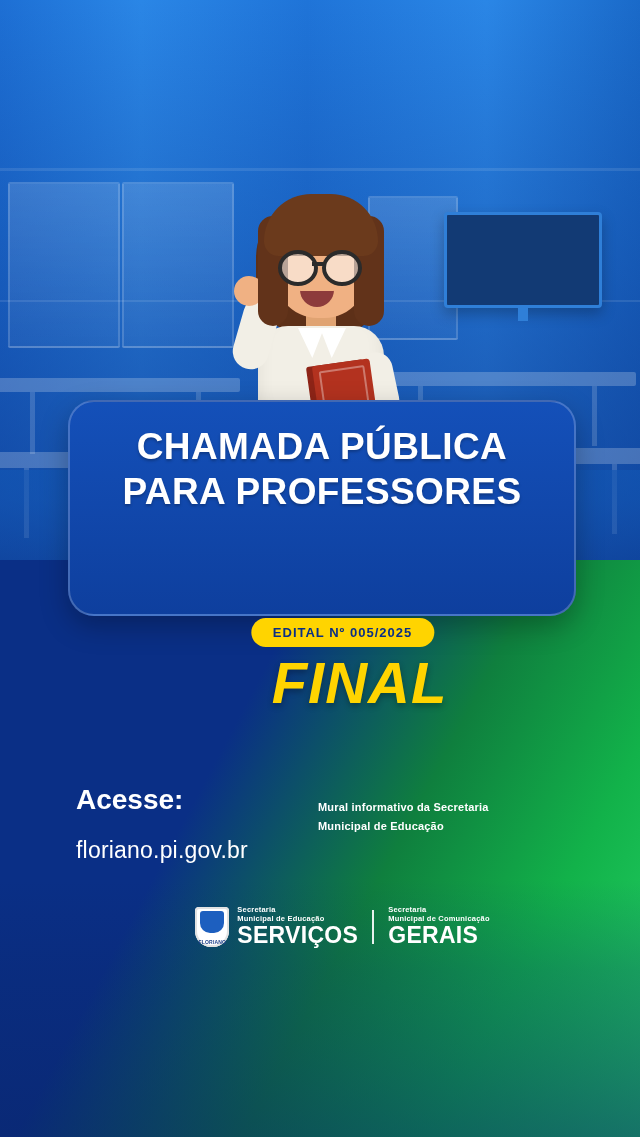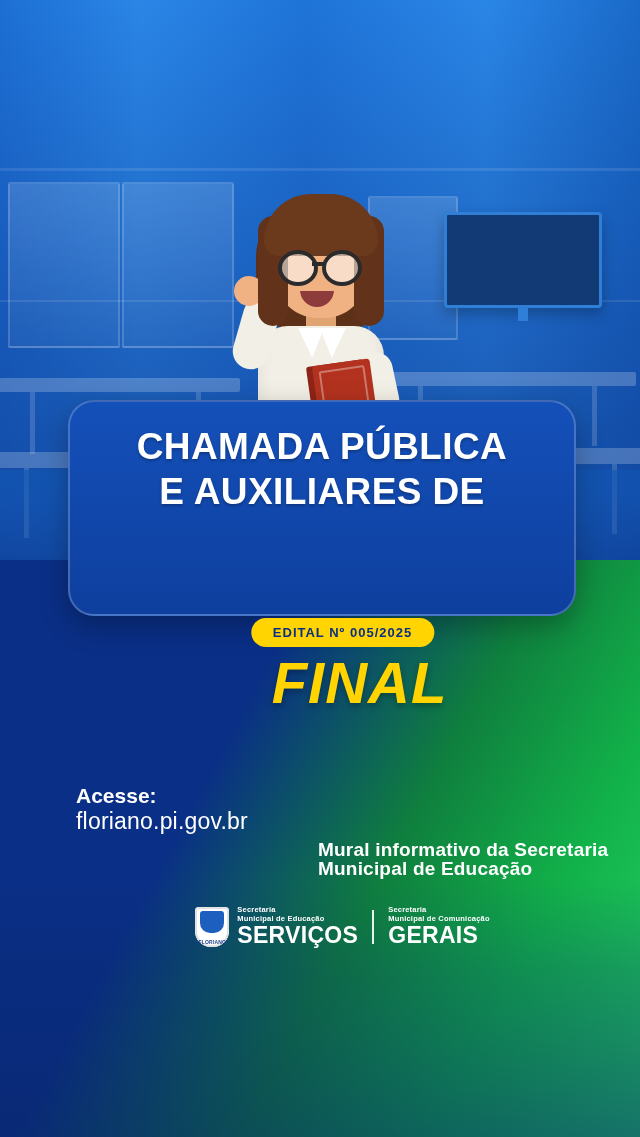--- a/index.html
+++ b/index.html
@@ -247,35 +247,35 @@
   .result .line2 { padding-left: 34px; font-style: italic; }
 
   
   .access {
     position: absolute;
     left: 76px;
     top: 784px;
     color: #ffffff;
   }
   .access-label {
-    font-size: 21px;
-    font-weight: 800;
-    margin-bottom: 0;
+    font-size: 28px;
+    font-weight: 800;
+    margin-bottom: 21px;
   }
   .access-site {
     font-size: 23px;
     font-weight: 500;
     letter-spacing: 0.2px;
   }
   .mural {
     position: absolute;
     left: 318px;
-    top: 840px;
+    top: 798px;
     color: #ffffff;
-    font-size: 19px;
+    font-size: 11px;
     font-weight: 700;
     line-height: 19px;
     letter-spacing: 0.2px;
   }
 
   
   .footer {
     position: absolute;
     left: 0; right: 0;
     top: 905px;
@@ -379,21 +379,21 @@
     <div class="t-hair-front"></div>
     <div class="t-glass-l"></div>
     <div class="t-glass-r"></div>
     <div class="t-bridge"></div>
     <div class="t-smile"></div>
   </div>
 
   <div class="headline-card">
     <div class="headline-text">
       <div>CHAMADA PÚBLICA</div>
-      <div>E AUXILIARES DE</div>
+      <div>PARA PROFESSORES</div>
     </div>
   </div>
 
   <div class="edital-badge">EDITAL Nº 005/2025</div>
 
   <div class="result">
     <div class="line2">FINAL</div>
   </div>
 
   <div class="access">

